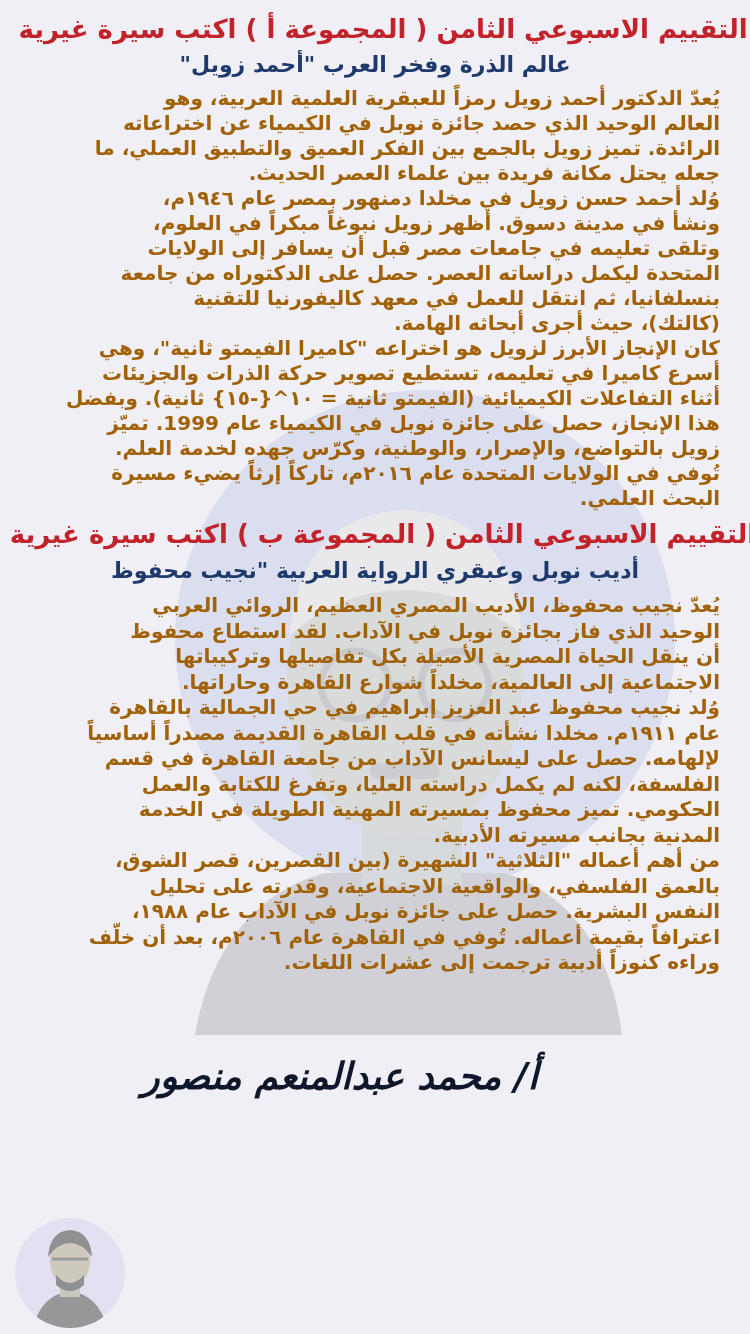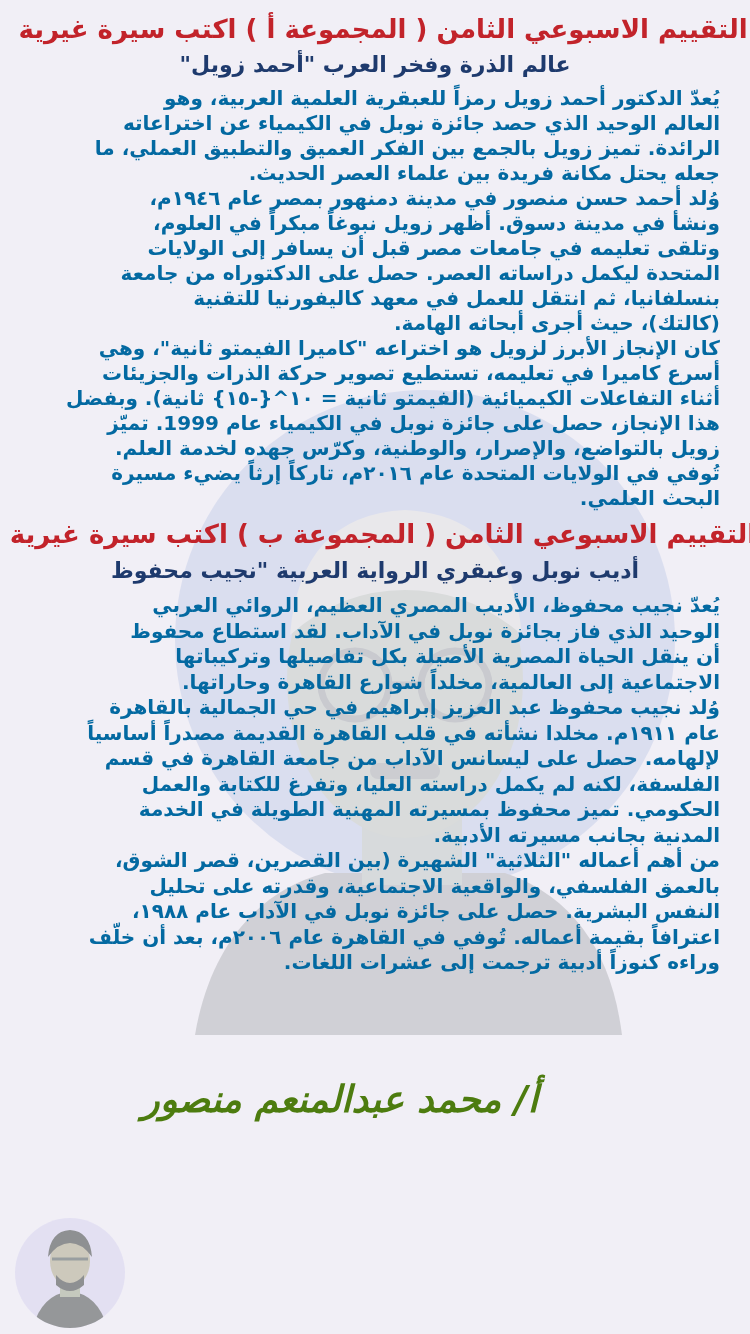--- a/index.html
+++ b/index.html
@@ -11,33 +11,33 @@
   .heading-red{
     position:absolute;left:8px;width:750px;text-align:center;direction:rtl;
     color:#c2232a;font-weight:bold;font-size:26px;line-height:34px;white-space:nowrap;
   }
   .subtitle-navy{
     position:absolute;left:0;width:750px;text-align:center;direction:rtl;
     color:#1e3a6d;font-weight:bold;font-size:22px;line-height:30px;white-space:nowrap;
   }
   .body-text{
     position:absolute;right:30px;width:694px;direction:rtl;text-align:right;
-    color:#0369a1;font-weight:bold;font-size:20px;
+    color:#a16207;font-weight:bold;font-size:20px;
   }
   .body-text .text-line{line-height:25px;white-space:nowrap;overflow:visible;}
   #body-a{top:86px;}
   #body-b{top:593px;}
   #body-b .text-line{line-height:25.5px;}
   #heading-a{top:12px;}
   #subtitle-a{top:50px;}
   #heading-b{top:517px;}
   #subtitle-b{top:556px;}
   .signature{
-    position:absolute;top:1075px;left:0;width:680px;text-align:center;direction:rtl;
-    color:#4d7c0f;font-weight:bold;font-style:italic;font-size:37px;line-height:50px;
+    position:absolute;top:1052px;left:0;width:680px;text-align:center;direction:rtl;
+    color:#0f172a;font-weight:bold;font-style:italic;font-size:37px;line-height:50px;
   }
   .watermark{position:absolute;top:385px;left:140px;width:540px;height:650px;opacity:0.22;pointer-events:none;}
   .avatar{position:absolute;top:1215px;left:12px;width:116px;height:116px;opacity:0.5;pointer-events:none;}
 </style>
 </head>
 <body>
 
 <svg class="watermark" viewBox="0 0 540 650" xmlns="http://www.w3.org/2000/svg">
   <circle cx="285" cy="255" r="250" fill="#8ea4d8"></circle>
   <path d="M55 650 C70 560 120 505 185 488 L365 488 C435 512 472 570 482 650 Z" fill="#606468"></path>
@@ -50,21 +50,21 @@
   <rect x="230" y="378" width="70" height="16" rx="8" fill="#4c5a54"></rect>
 </svg>
 
 <div id="heading-a" class="heading-red">التقييم الاسبوعي الثامن ( المجموعة أ ) اكتب سيرة غيرية</div>
 <div id="subtitle-a" class="subtitle-navy">عالم الذرة وفخر العرب "أحمد زويل"</div>
 <div id="body-a" class="body-text">
     <div class="text-line">يُعدّ الدكتور أحمد زويل رمزاً للعبقرية العلمية العربية، وهو</div>
     <div class="text-line">العالم الوحيد الذي حصد جائزة نوبل في الكيمياء عن اختراعاته</div>
     <div class="text-line">الرائدة. تميز زويل بالجمع بين الفكر العميق والتطبيق العملي، ما</div>
     <div class="text-line">جعله يحتل مكانة فريدة بين علماء العصر الحديث.</div>
-    <div class="text-line">وُلد أحمد حسن منصور في مدينة دمنهور بمصر عام ١٩٤٦م،</div>
+    <div class="text-line">وُلد أحمد حسن زويل في مخلدا دمنهور بمصر عام ١٩٤٦م،</div>
     <div class="text-line">ونشأ في مدينة دسوق. أظهر زويل نبوغاً مبكراً في العلوم،</div>
     <div class="text-line">وتلقى تعليمه في جامعات مصر قبل أن يسافر إلى الولايات</div>
     <div class="text-line">المتحدة ليكمل دراساته العصر. حصل على الدكتوراه من جامعة</div>
     <div class="text-line">بنسلفانيا، ثم انتقل للعمل في معهد كاليفورنيا للتقنية</div>
     <div class="text-line">(كالتك)، حيث أجرى أبحاثه الهامة.</div>
     <div class="text-line">كان الإنجاز الأبرز لزويل هو اختراعه "كاميرا الفيمتو ثانية"، وهي</div>
     <div class="text-line">أسرع كاميرا في تعليمه، تستطيع تصوير حركة الذرات والجزيئات</div>
     <div class="text-line">أثناء التفاعلات الكيميائية (الفيمتو ثانية = ١٠^{-١٥} ثانية). وبفضل</div>
     <div class="text-line">هذا الإنجاز، حصل على جائزة نوبل في الكيمياء عام 1999. تميّز</div>
     <div class="text-line">زويل بالتواضع، والإصرار، والوطنية، وكرّس جهده لخدمة العلم.</div>

